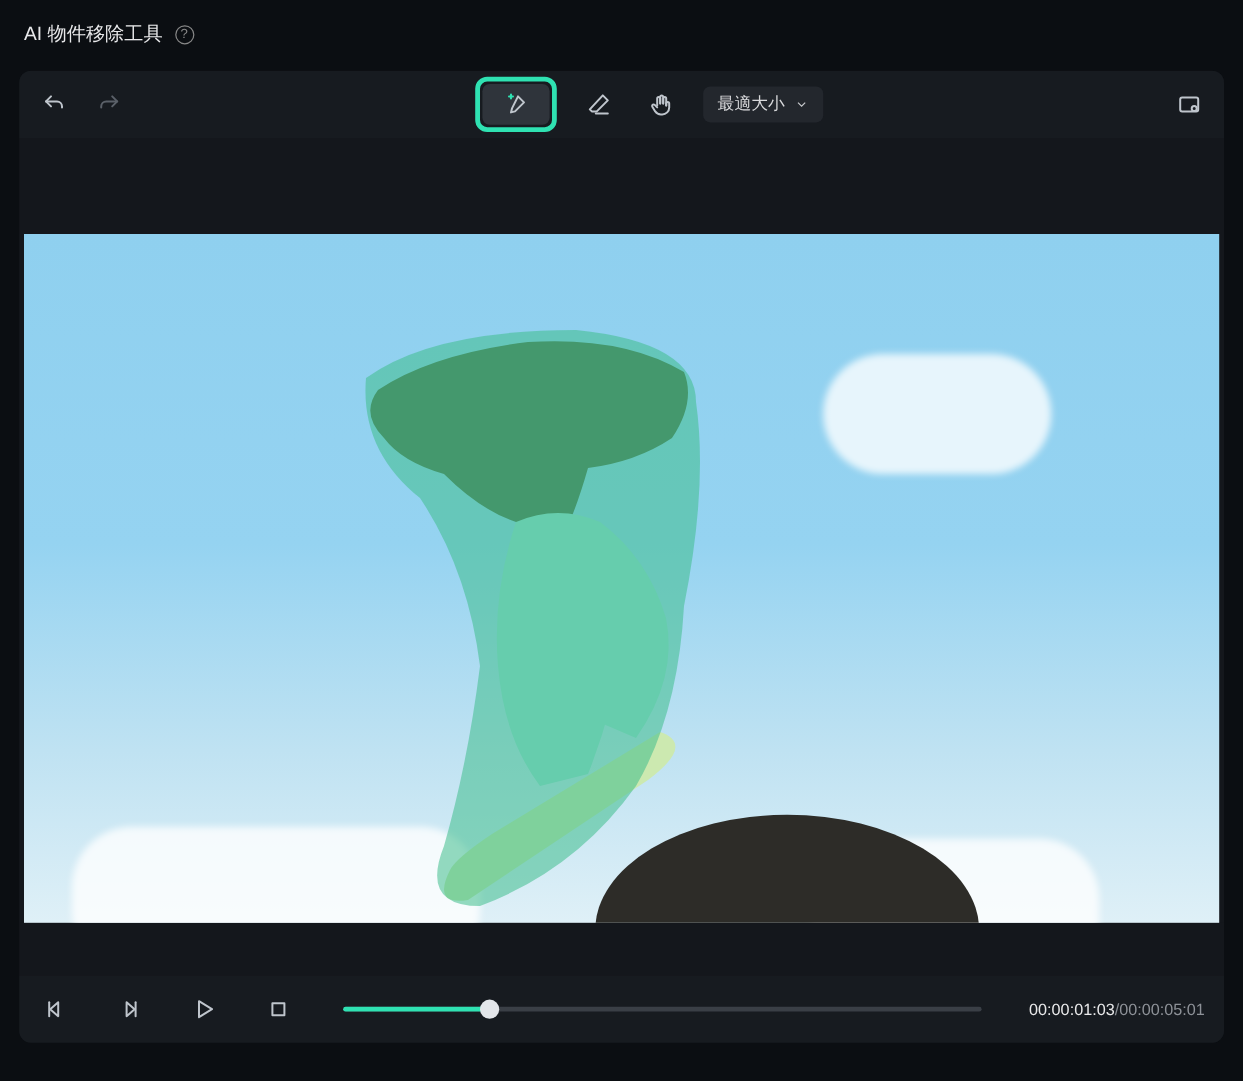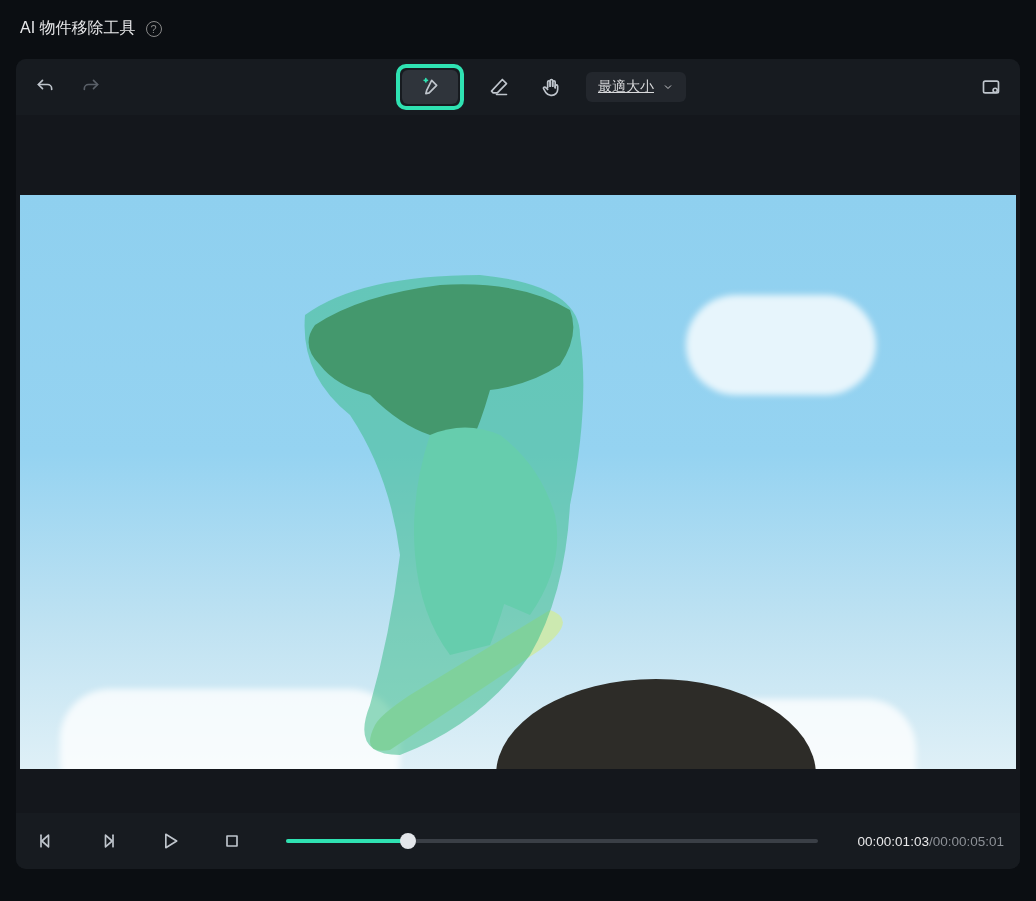--- a/index.html
+++ b/index.html
@@ -69,21 +69,20 @@
   }
   .selected-wrap .icon-btn svg .plus { stroke:#2fe2b2; }
   .dropdown {
     background:#23272d;
     border-radius:6px;
     padding: 6px 12px;
     font-size:14px;
     color:#d8d9db;
     display:flex; align-items:center; gap:8px;
     cursor:pointer;
-    text-decoration:underline;
   }
   .dropdown .chev { width:12px; height:12px; }
   .canvas-area {
     position: relative;
     height: 574px;
     margin: 80px 0 44px 0;
     background: #14171c;
   }
   .video-frame {
     position:absolute; left:4px; right:4px; top:0; bottom:0;

